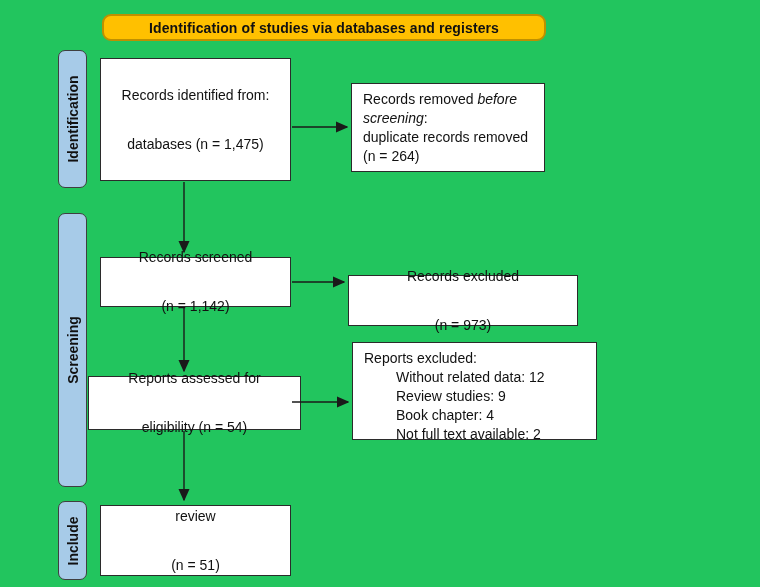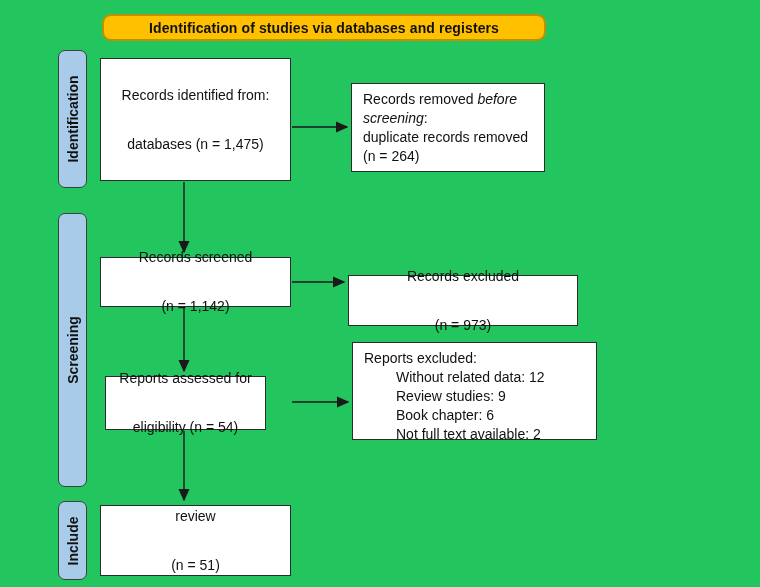--- a/index.html
+++ b/index.html
@@ -69,21 +69,21 @@
     justify-content: center;
     text-align: right;
     gap: 30px;
   }
   .box.lefttext { padding: 6px 16px 6px 11px; text-align: left; }
 
   .box-records-identified { left: 100px; top: 58px;  width: 191px; height: 123px; }
   .box-records-removed    { left: 351px; top: 83px;  width: 194px; height: 89px;  }
   .box-records-screened   { left: 100px; top: 257px; width: 191px; height: 50px;  }
   .box-records-excluded   { left: 348px; top: 256px; width: 230px; height: 51px; margin-top: 19px;  }
-  .box-reports-assessed   { left: 105px; top: 376px; width: 161px; height: 54px;  }
+  .box-reports-assessed   { left: 88px; top: 376px; width: 213px; height: 54px;  }
   .box-reports-excluded   { left: 352px; top: 342px; width: 245px; height: 98px; }
   .box-studies-included   { left: 100px; top: 505px; width: 191px; height: 71px;  }
 
   .it { font-style: italic; }
   .indent { padding-left: 32px; }
 
   svg.arrows {
     position: absolute;
     left: 0; top: 0;
     width: 760px; height: 587px;
@@ -131,21 +131,21 @@
 
   <div class="box centered box-reports-assessed">
     <div>Reports assessed for</div>
     <div>eligibility (n = 54)</div>
   </div>
 
   <div class="box lefttext box-reports-excluded">
     <div>Reports excluded:</div>
     <div class="indent">Without related data: 12</div>
     <div class="indent">Review studies: 9</div>
-    <div class="indent">Book chapter: 6</div>
+    <div class="indent">Book chapter: 4</div>
     <div class="indent">Not full text available: 2</div>
   </div>
 
   <div class="box centered box-studies-included">
     <div>review</div>
     <div>(n = 51)</div>
   </div>
 
   <svg class="arrows" viewBox="0 0 760 587">
     <defs>

